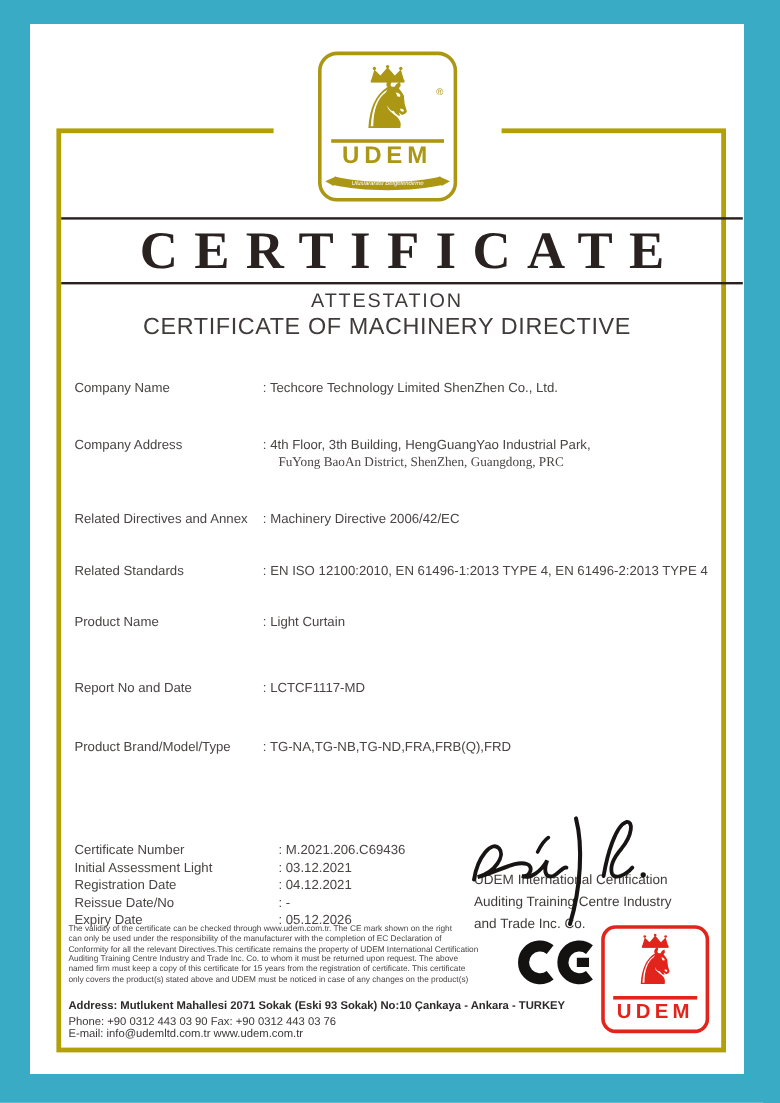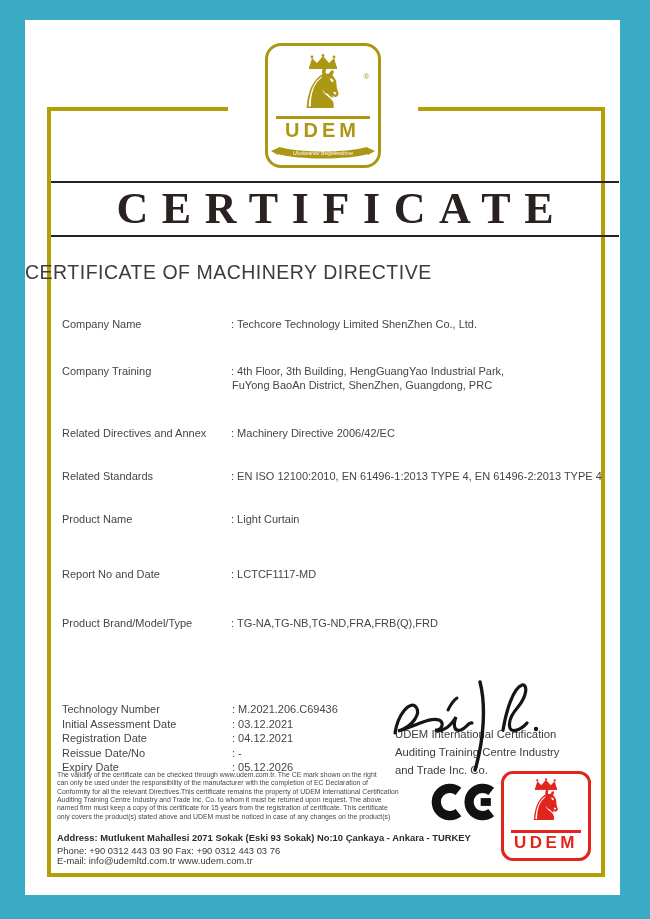--- a/index.html
+++ b/index.html
@@ -22,28 +22,28 @@
   .logo-brand{position:absolute;left:0;right:0;top:73px;text-align:center;
               font-size:20px;font-weight:bold;letter-spacing:4px;color:#ab9714;}
   .logo-ribbon{position:absolute;left:50%;top:97px;transform:translateX(-50%);}
   
   .title-block{position:absolute;left:26px;top:161px;width:568px;z-index:2;
                border-top:2px solid #29211f;border-bottom:2px solid #29211f;}
   .title{font-family:"Liberation Serif",serif;font-weight:bold;font-size:44px;line-height:52px;
          letter-spacing:0.31em;text-align:center;color:#2a2220;padding-left:0.31em;}
   .attestation{position:absolute;left:0;right:0;top:222px;text-align:center;
                font-size:16.5px;letter-spacing:1.5px;color:#403b3a;z-index:2;}
-  .subtitle{position:absolute;left:0;right:0;top:241px;text-align:left;
+  .subtitle{position:absolute;left:0;right:0;top:241px;text-align:center;
             font-size:19.5px;letter-spacing:0.5px;color:#403b3a;z-index:2;}
   .intro{position:absolute;left:0;right:0;text-align:center;font-size:10.8px;color:#4c4747;z-index:2;}
   
   .frow{position:absolute;left:0;width:100%;font-size:11px;color:#4a4444;z-index:2;}
   .flabel{position:absolute;left:37px;white-space:nowrap;}
-  .fvalue{position:absolute;left:206px;white-space:nowrap;}
-  .fvalue2{position:absolute;left:207px;top:13.5px;white-space:nowrap;}
+  .fvalue{position:absolute;left:194px;white-space:nowrap;}
+  .fvalue2{position:absolute;left:207px;top:13.5px;white-space:nowrap;font-family:Liberation Serif, serif;}
   .crow .fvalue{left:207px;}
   
   .issuer{position:absolute;left:370px;font-size:11.3px;color:#403b3a;white-space:nowrap;z-index:3;}
   .signature{position:absolute;left:360px;top:650px;width:175px;height:105px;z-index:4;}
   
   .fineprint{position:absolute;left:32px;top:751px;width:400px;z-index:2;}
   .fineprint div{font-size:6.9px;line-height:8.35px;color:#4a4545;white-space:nowrap;}
   .addr{position:absolute;left:32px;font-size:9.4px;white-space:nowrap;z-index:2;}
   .addr.b{font-weight:bold;color:#2f2a2a;}
   .addr.r{color:#3c3737;}
@@ -83,28 +83,29 @@
           <polygon points="95,4 104,8 97,12" fill="#ab9714"></polygon>
           <path d="M8,4 C30,10 74,10 96,4 L98,11 C74,17 30,17 6,11 Z" fill="#ab9714"></path>
           <text x="52" y="11.5" text-anchor="middle" font-size="5" font-style="italic" fill="#ffffff">Uluslararası Belgelendirme</text>
         </svg>
       </div>
     </div>
 
     <div class="title-block">
       <div class="title">CERTIFICATE</div>
     </div>
+    <div class="attestation">ATTESTATION</div>
     <div class="subtitle">CERTIFICATE OF MACHINERY DIRECTIVE</div>
 
     <div class="frow" style="top:298px">
       <span class="flabel">Company Name</span>
       <span class="fvalue">: Techcore Technology Limited ShenZhen Co., Ltd.</span>
     </div>
     <div class="frow" style="top:345px">
-      <span class="flabel">Company Training</span>
+      <span class="flabel">Company Address</span>
       <span class="fvalue">: 4th Floor, 3th Building, HengGuangYao Industrial Park,</span>
       <span class="fvalue2">FuYong BaoAn District, ShenZhen, Guangdong, PRC</span>
     </div>
     <div class="frow" style="top:407px">
       <span class="flabel">Related Directives and Annex</span>
       <span class="fvalue">:  Machinery Directive 2006/42/EC</span>
     </div>
     <div class="frow" style="top:450px">
       <span class="flabel">Related Standards</span>
       <span class="fvalue">:  EN ISO 12100:2010, EN 61496-1:2013 TYPE 4, EN 61496-2:2013 TYPE 4</span>
@@ -116,25 +117,25 @@
     <div class="frow" style="top:548px">
       <span class="flabel">Report No and Date</span>
       <span class="fvalue">: LCTCF1117-MD</span>
     </div>
     <div class="frow" style="top:597px">
       <span class="flabel">Product Brand/Model/Type</span>
       <span class="fvalue">: TG-NA,TG-NB,TG-ND,FRA,FRB(Q),FRD</span>
     </div>
 
     <div class="frow crow" style="top:683px">
-      <span class="flabel">Technology Number</span>
+      <span class="flabel">Certificate Number</span>
       <span class="fvalue">: M.2021.206.C69436</span>
     </div>
     <div class="frow crow" style="top:697.5px">
-      <span class="flabel">Initial Assessment Date</span>
+      <span class="flabel">Initial Assessment Light</span>
       <span class="fvalue">: 03.12.2021</span>
     </div>
     <div class="frow crow" style="top:712px">
       <span class="flabel">Registration Date</span>
       <span class="fvalue">:  04.12.2021</span>
     </div>
     <div class="frow crow" style="top:726.5px">
       <span class="flabel">Reissue Date/No</span>
       <span class="fvalue">:  -</span>
     </div>

